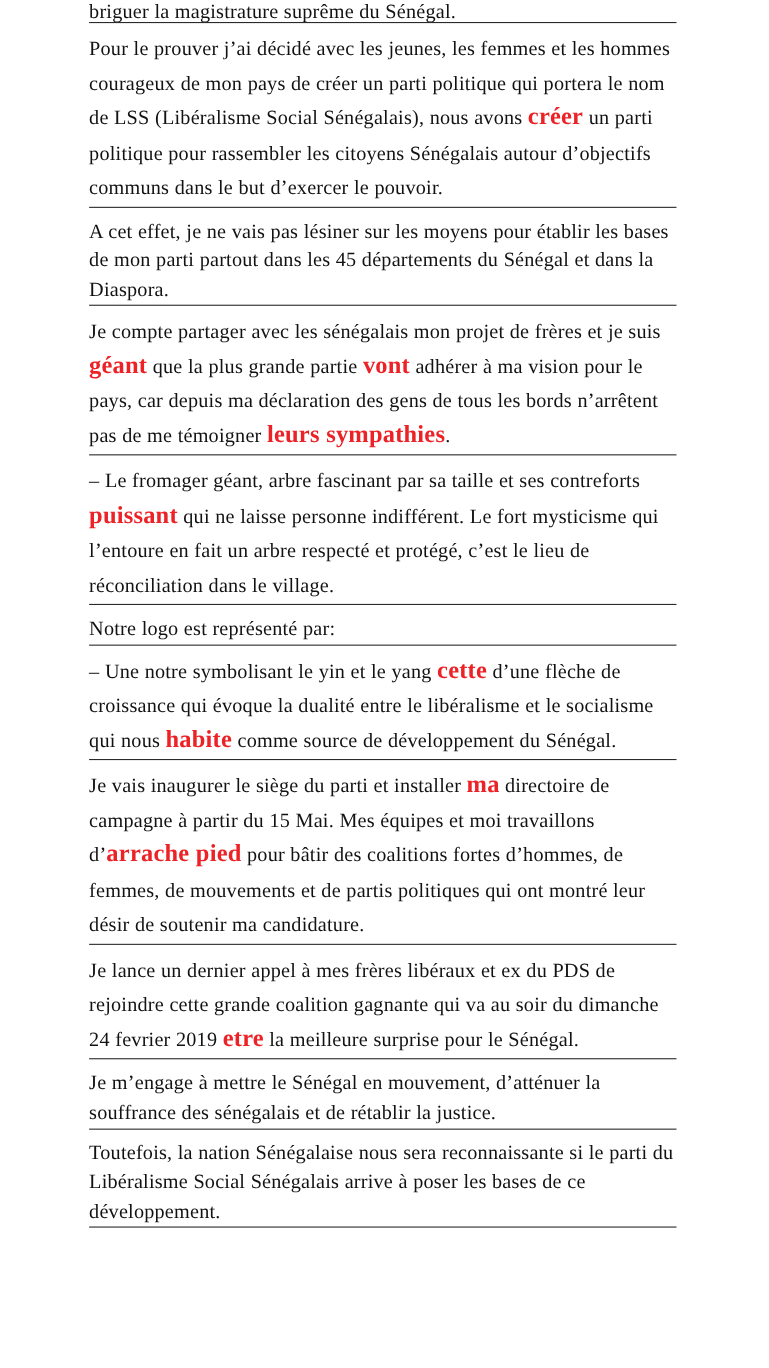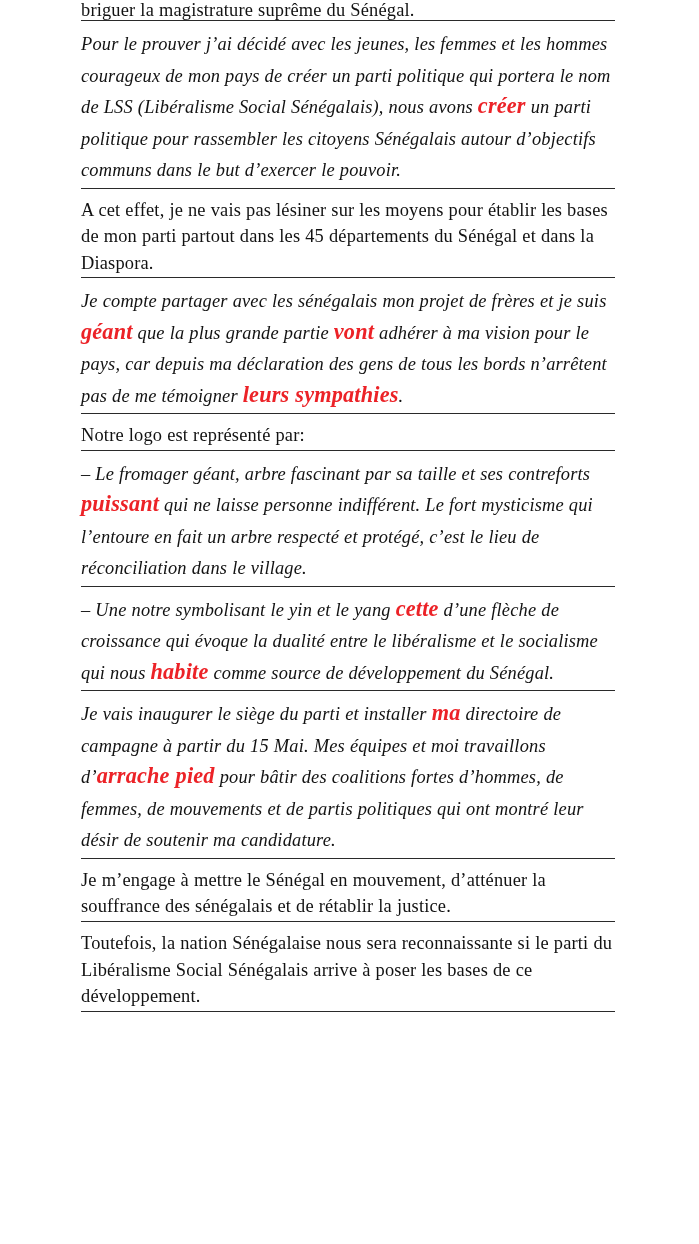--- a/index.html
+++ b/index.html
@@ -47,38 +47,38 @@
     padding-top: 0;
     margin-top: -3px;
     line-height: 26.6px;
   }
   .para + .para {
     margin-top: 8px;
   }
   
   .para.loose {
     line-height: 31.5px;
-    font-style: italic;
   }
   .hl {
     color: #ec2227;
     font-weight: 700;
     font-size: 1.21em;
     line-height: 1;
   }
 </style>
 </head>
 <body>
 
 <div id="page">
   <div class="doc-body" id="doc-body">
       <p class="para clipped"><span>briguer la magistrature suprême du Sénégal.</span></p>
       <p class="para loose"><span>Pour le prouver j’ai décidé avec les jeunes, les femmes et les hommes courageux de mon pays de créer un parti politique qui portera le nom de LSS (Libéralisme Social Sénégalais), nous avons </span><span class="hl">créer</span><span> un parti politique pour rassembler les citoyens Sénégalais autour d’objectifs communs dans le but d’exercer le pouvoir.</span></p>
       <p class="para"><span>A cet effet, je ne vais pas lésiner sur les moyens pour établir les bases de mon parti partout dans les 45 départements du Sénégal et dans la Diaspora.</span></p>
       <p class="para loose"><span>Je compte partager avec les sénégalais mon projet de frères et je suis </span><span class="hl">géant</span><span> que la plus grande partie </span><span class="hl">vont</span><span> adhérer à ma vision pour le pays, car depuis ma déclaration des gens de tous les bords n’arrêtent pas de me témoigner </span><span class="hl">leurs sympathies</span><span>.</span></p>
+      <p class="para loose"><span>– Le fromager géant, arbre fascinant par sa taille et ses contreforts </span><span class="hl">puissant</span><span> qui ne laisse personne indifférent. Le fort mysticisme qui l’entoure en fait un arbre respecté et protégé, c’est le lieu de réconciliation dans le village.</span></p>
       <p class="para"><span>Notre logo est représenté par:</span></p>
-      <p class="para loose"><span>– Le fromager géant, arbre fascinant par sa taille et ses contreforts </span><span class="hl">puissant</span><span> qui ne laisse personne indifférent. Le fort mysticisme qui l’entoure en fait un arbre respecté et protégé, c’est le lieu de réconciliation dans le village.</span></p>
       <p class="para loose"><span>– Une notre symbolisant le yin et le yang </span><span class="hl">cette</span><span> d’une flèche de croissance qui évoque la dualité entre le libéralisme et le socialisme qui nous </span><span class="hl">habite</span><span> comme source de développement du Sénégal.</span></p>
       <p class="para loose"><span>Je vais inaugurer le siège du parti et installer </span><span class="hl">ma</span><span> directoire de campagne à partir du 15 Mai. Mes équipes et moi travaillons d’</span><span class="hl">arrache pied</span><span> pour bâtir des coalitions fortes d’hommes, de femmes, de mouvements et de partis politiques qui ont montré leur désir de soutenir ma candidature.</span></p>
+      <p class="para loose"><span>Je lance un dernier appel à mes frères libéraux et ex du PDS de rejoindre cette grande coalition gagnante qui va au soir du dimanche 24 fevrier 2019 </span><span class="hl">etre</span><span> la meilleure surprise pour le Sénégal.</span></p>
       <p class="para"><span>Je m’engage à mettre le Sénégal en mouvement, d’atténuer la souffrance des sénégalais et de rétablir la justice.</span></p>
       <p class="para"><span>Toutefois, la nation Sénégalaise nous sera reconnaissante si le parti du Libéralisme Social Sénégalais arrive à poser les bases de ce développement.</span></p>
     </div>
 </div>
 
 </body></html>

